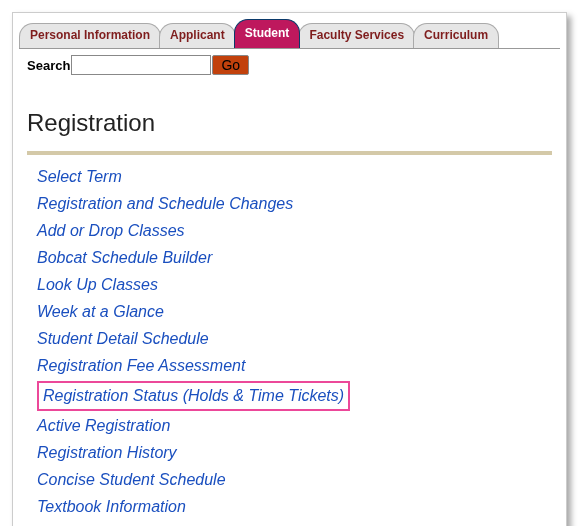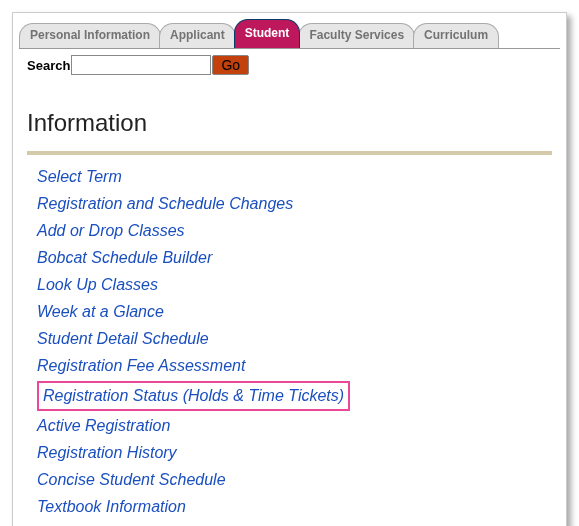--- a/index.html
+++ b/index.html
@@ -27,21 +27,21 @@
     .tab {
       position: relative;
       background: #e6e6e6;
       border: 1px solid #aaa;
       border-bottom: none;
       border-top-left-radius: 14px;
       border-top-right-radius: 14px;
       padding: 4px 10px 6px 10px;
       font-size: 12px;
       font-weight: bold;
-      color: #737373;
+      color: #7f1d1d;
       margin-right: -2px;
       cursor: pointer;
       line-height: 1.2;
     }
     .tab.active {
       background: #be185d;
       color: #fff;
       border-color: #0a3a6a;
       z-index: 2;
       padding-top: 6px;
@@ -140,21 +140,21 @@
   </div>
   <div class="tabbar-underline"></div>
 
   <div class="search-row">
     <span>Search</span>
     <input type="text" value="" style="">
     <button class="go-btn">Go</button>
   </div>
 
   <div class="content">
-    <h1 class="page-title">Information</h1>
+    <h1 class="page-title">Registration</h1>
     <hr class="gold-divider">
 
     <ul class="links">
       <li><a href="#">Select Term</a></li>
       <li><a href="#">Registration and Schedule Changes</a></li>
       <li><a href="#">Add or Drop Classes</a></li>
       <li><a href="#">Bobcat Schedule Builder</a></li>
       <li><a href="#">Look Up Classes</a></li>
       <li><a href="#">Week at a Glance</a></li>
       <li><a href="#">Student Detail Schedule</a></li>

